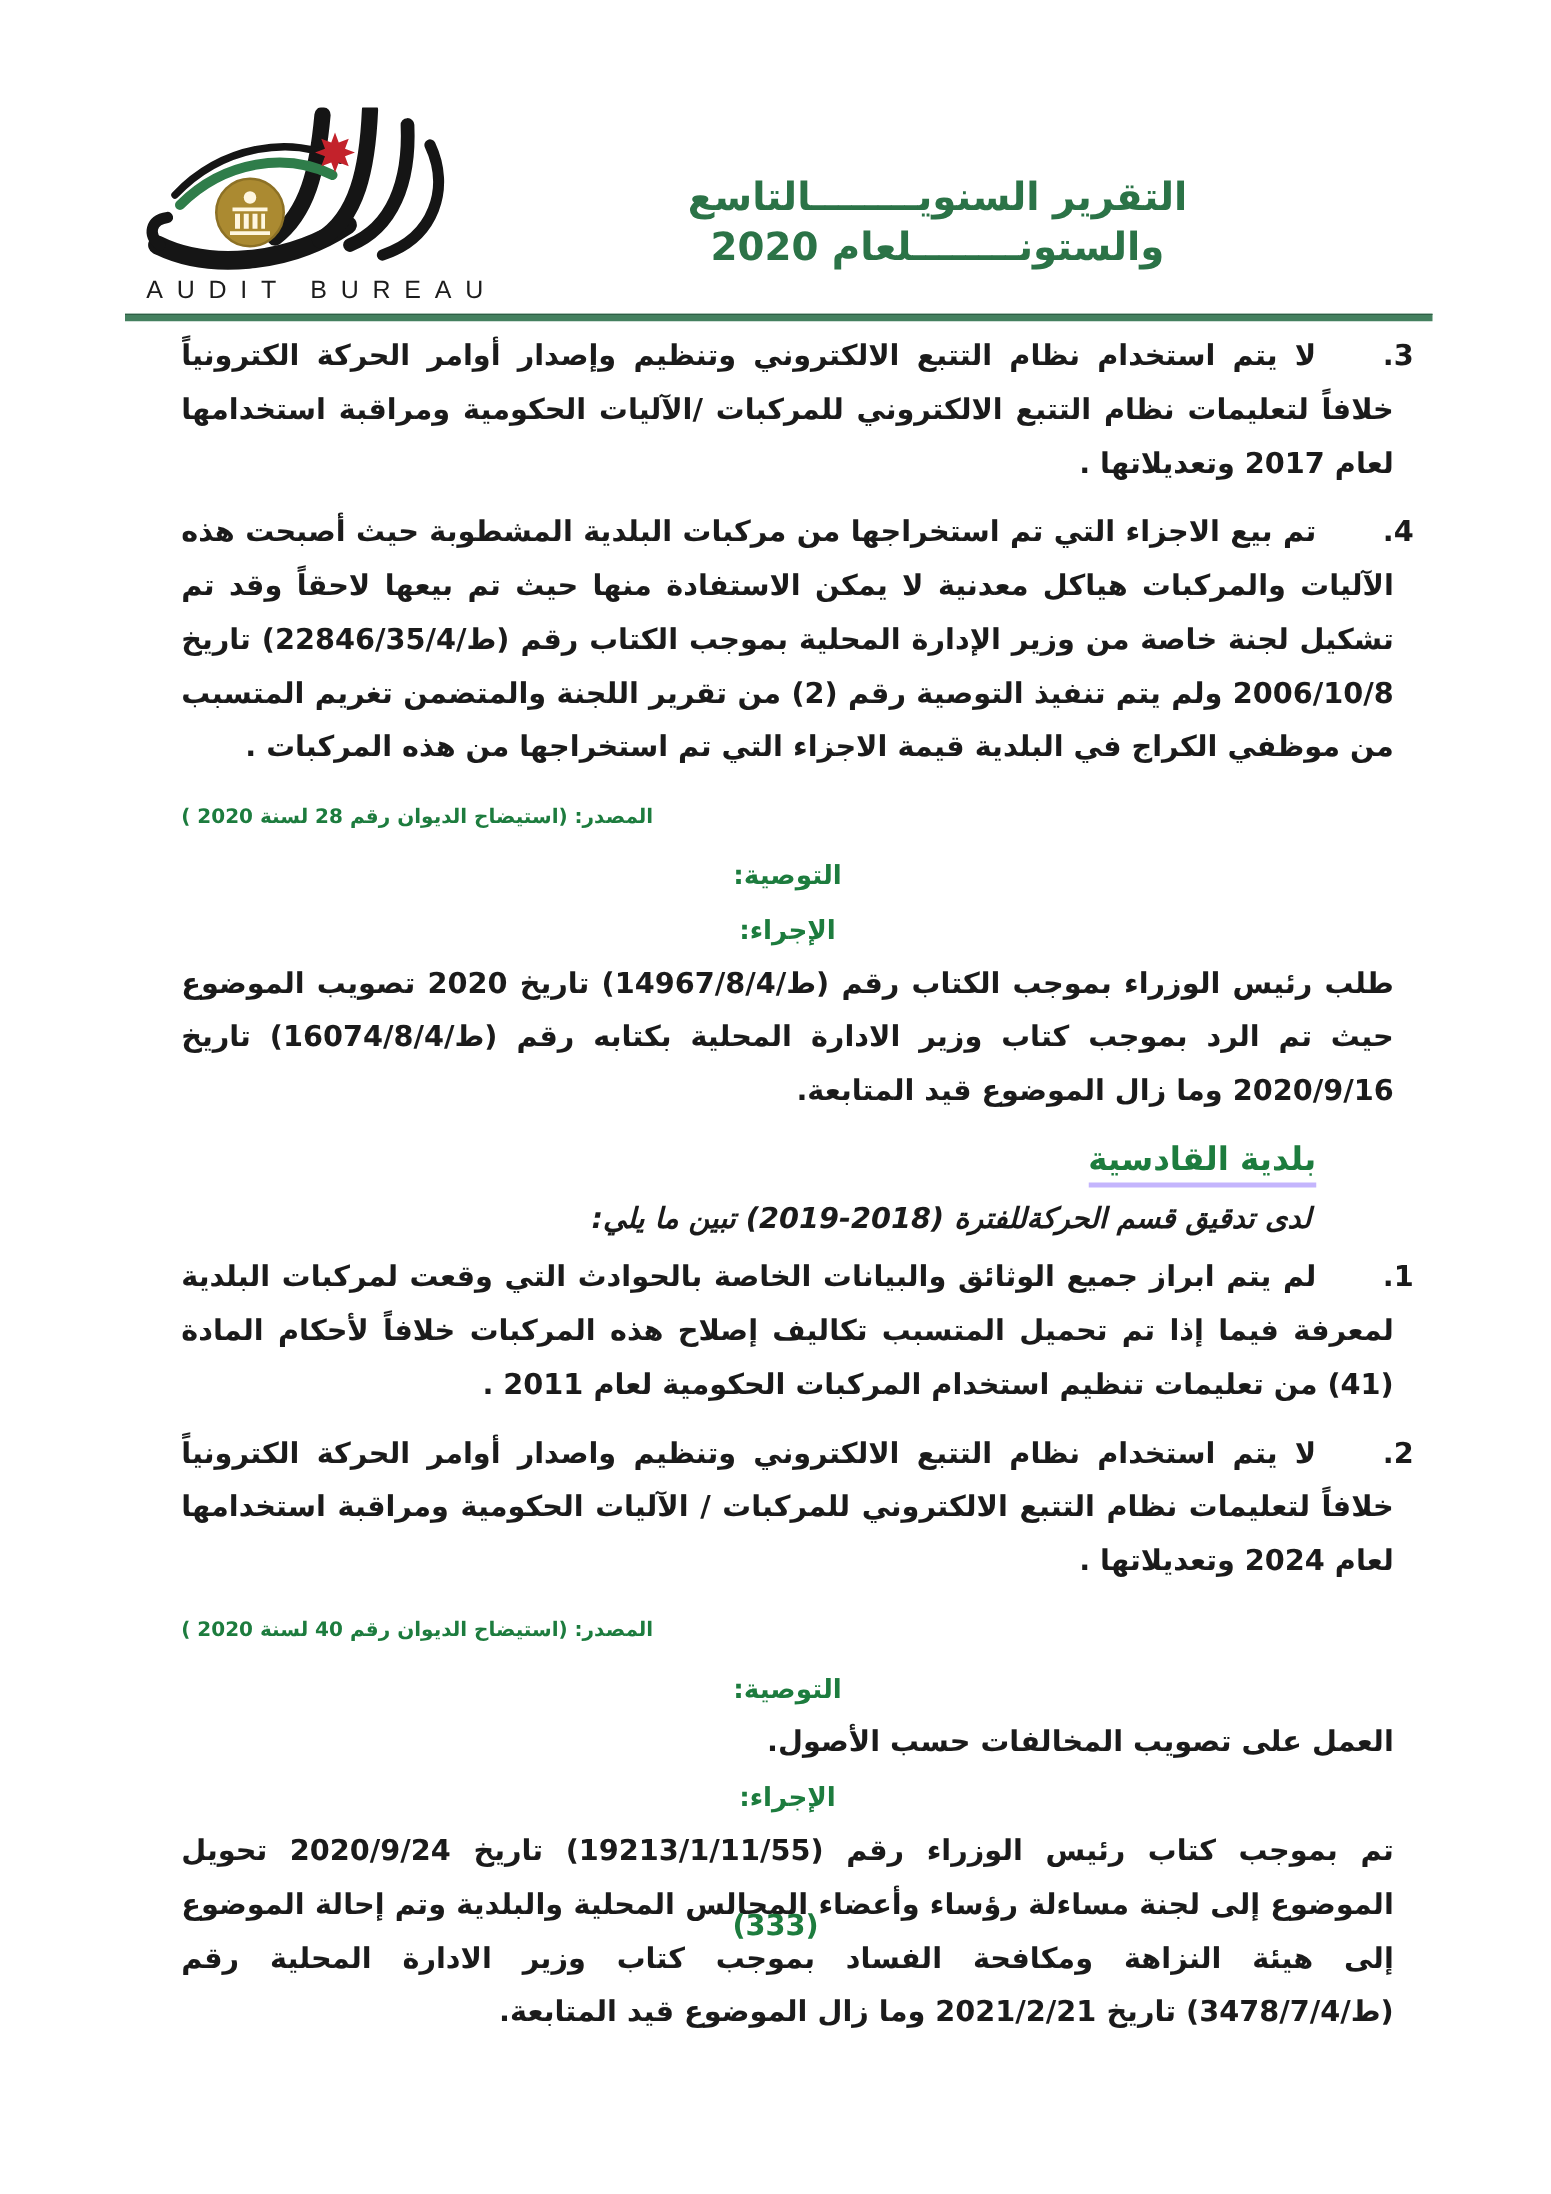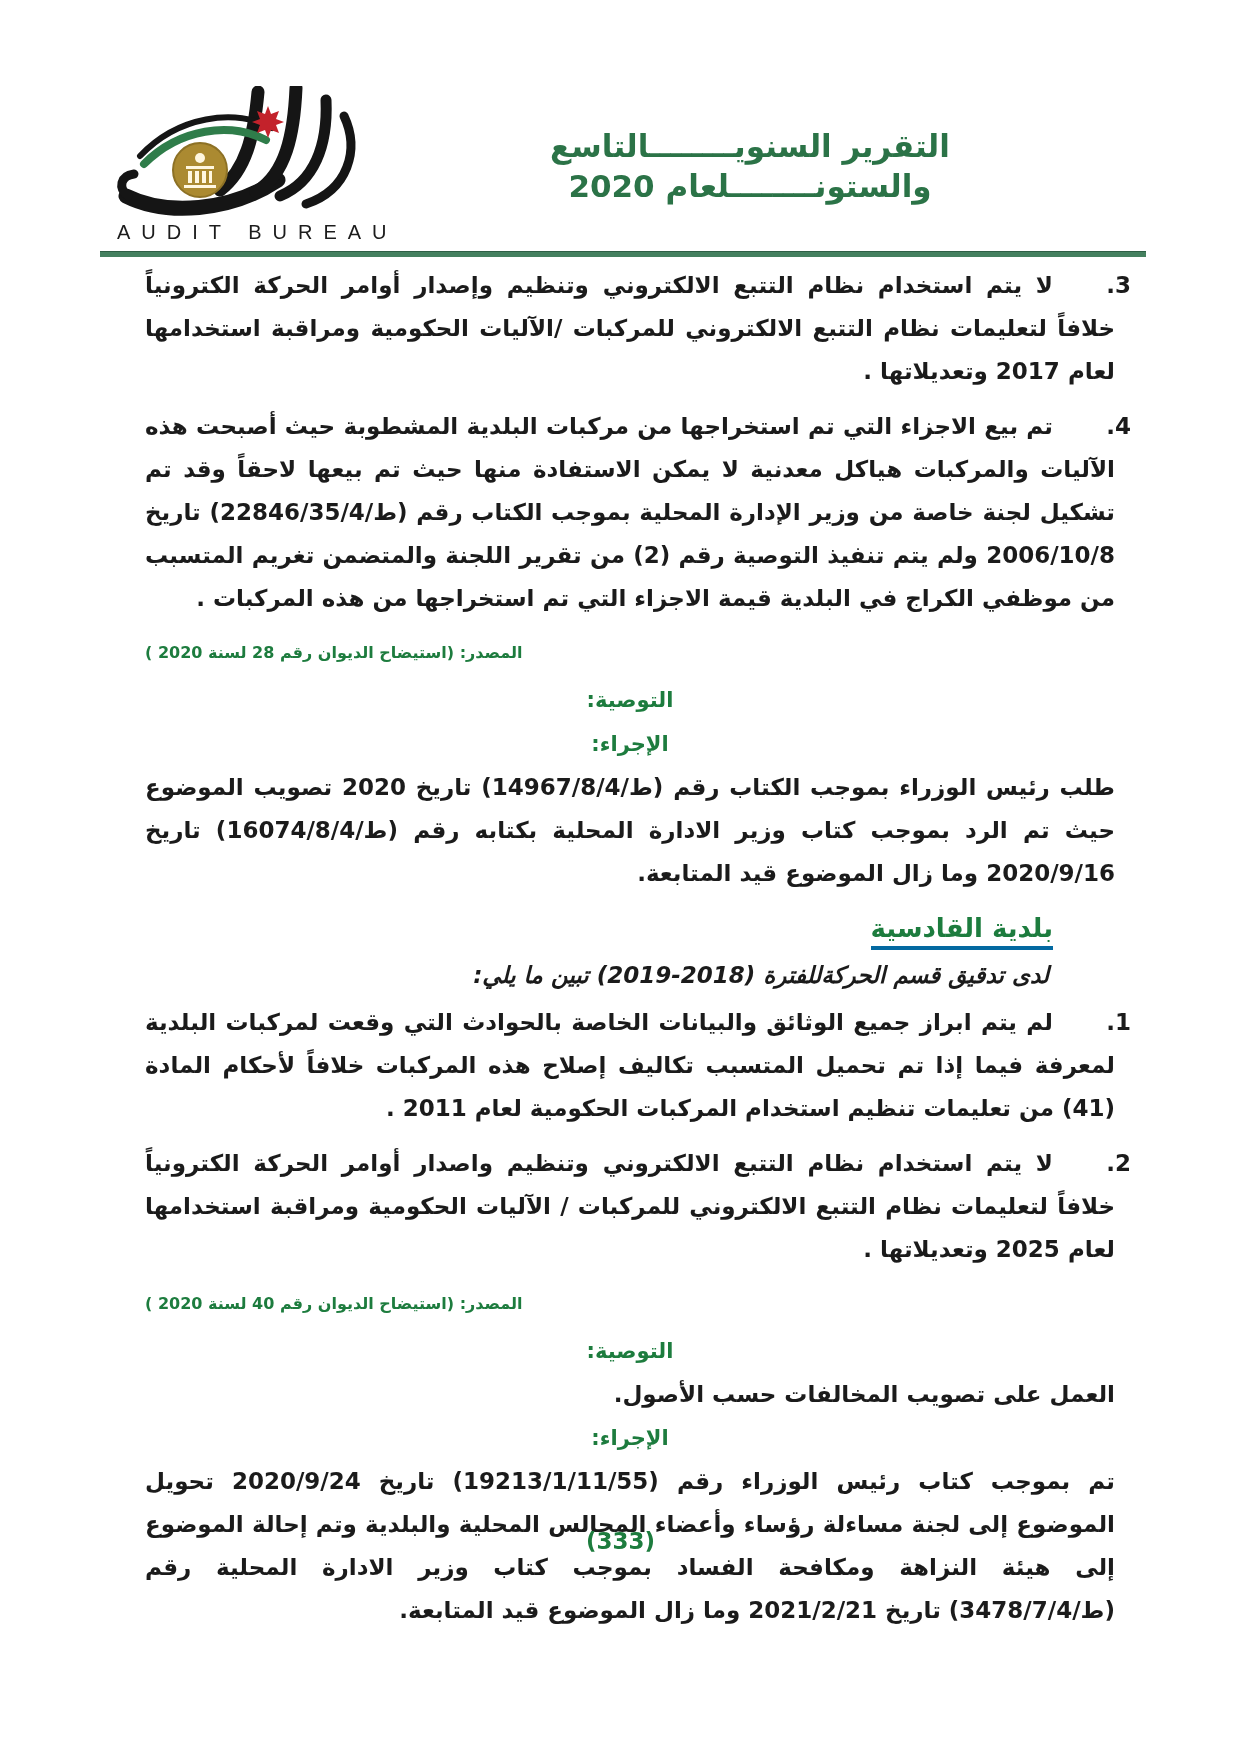--- a/index.html
+++ b/index.html
@@ -9,42 +9,42 @@
     font-family:"DejaVu Sans", sans-serif; color:#1b1b1b;
   }
   
   .logo { position:absolute; top:86px; left:106px; width:272px; text-align:center; }
   .logo svg { display:block; margin:0 auto; }
   .logo-latin {
     font-family:"Liberation Sans", sans-serif; font-weight:normal; font-size:20px;
     letter-spacing:11px; text-indent:11px; color:#1c1c1c; white-space:nowrap; margin-top:1px;
   }
   .report-title {
-    position:absolute; top:126px; left:470px; width:560px; text-align:center;
+    position:absolute; top:138px; left:470px; width:560px; text-align:center;
     direction:rtl; color:#2b7347; font-weight:bold; font-size:31px; line-height:40px;
   }
   .divider { position:absolute; top:251px; left:100px; width:1046px; height:6px;
     background:#44805f; border-top:1px solid #2e5f45; box-sizing:border-box; }
   
   .content {
     position:absolute; top:264px; right:126px; width:970px;
     direction:rtl; font-size:23px; font-weight:bold; line-height:43px;
     text-align:justify; color:#1b1b1b;
   }
   .num-item { position:relative; margin:0 0 12px 0; }
   .num-item .num { position:absolute; right:-16px; top:0; }
   .num-item .txt { margin:0; text-indent:62px; text-align:justify; }
   .source-line { margin:2px 0 4px 0; color:#1d7c3e; font-size:16px; line-height:42px; text-align:left; }
   .g-label { margin:0; color:#1d7c3e; font-size:21px; line-height:44px; text-align:center; }
   .plain-line { margin:0; text-align:right; }
   .para { margin:0; text-align:justify; }
   .section-head-wrap { text-align:right; margin:14px 62px 4px 0; line-height:40px; }
   .section-head {
     display:inline-block; color:#1d7c3e; font-size:26px; line-height:34px;
-    border-bottom:4px solid #0369a1; padding-bottom:1px;
+    border-bottom:4px solid #c4b5fd; padding-bottom:1px;
   }
   .intro { margin:4px; text-indent:62px; text-align:right;font-style:italic; }
   .footer-page {
     position:absolute; top:1528px; left:0; width:100%; text-align:center;
     color:#1d7c3e; font-weight:bold; font-size:23px;
   }
 </style>
 </head>
 <body>
 
@@ -104,21 +104,21 @@
       <span class="section-head">بلدية القادسية</span>
     </div>
     <p class="intro">لدى تدقيق قسم الحركةللفترة (2018-2019) تبين ما يلي:</p>
 
     <div class="num-item">
       <span class="num">1.</span>
       <p class="txt">لم يتم ابراز جميع الوثائق والبيانات الخاصة بالحوادث التي وقعت لمركبات البلدية لمعرفة فيما إذا تم تحميل المتسبب تكاليف إصلاح هذه المركبات خلافاً لأحكام المادة (41) من تعليمات تنظيم استخدام المركبات الحكومية لعام 2011 .</p>
     </div>
     <div class="num-item">
       <span class="num">2.</span>
-      <p class="txt">لا يتم استخدام نظام التتبع الالكتروني وتنظيم واصدار أوامر الحركة الكترونياً خلافاً لتعليمات نظام التتبع الالكتروني للمركبات / الآليات الحكومية ومراقبة استخدامها لعام 2025 وتعديلاتها .</p>
+      <p class="txt">لا يتم استخدام نظام التتبع الالكتروني وتنظيم واصدار أوامر الحركة الكترونياً خلافاً لتعليمات نظام التتبع الالكتروني للمركبات / الآليات الحكومية ومراقبة استخدامها لعام 2024 وتعديلاتها .</p>
     </div>
 
     <p class="source-line">المصدر: (استيضاح الديوان رقم 40 لسنة 2020 )</p>
 
     <p class="g-label">التوصية:</p>
     <p class="plain-line">العمل على تصويب المخالفات حسب الأصول.</p>
 
     <p class="g-label">الإجراء:</p>
     <p class="para">تم بموجب كتاب رئيس الوزراء رقم (19213/1/11/55) تاريخ 2020/9/24 تحويل الموضوع إلى لجنة مساءلة رؤساء وأعضاء المجالس المحلية والبلدية وتم إحالة الموضوع إلى هيئة النزاهة ومكافحة الفساد بموجب كتاب وزير الادارة المحلية رقم (ط/3478/7/4) تاريخ 2021/2/21 وما زال الموضوع قيد المتابعة.</p>
 

